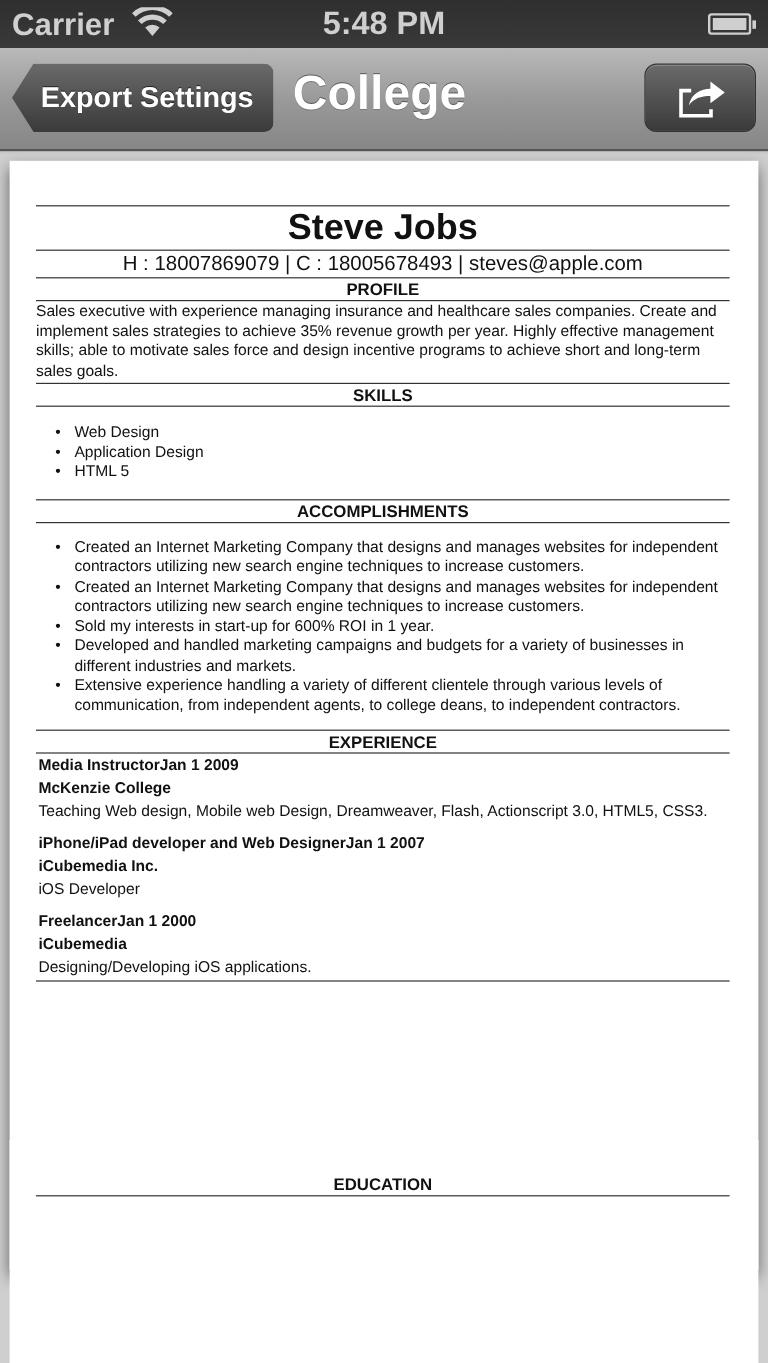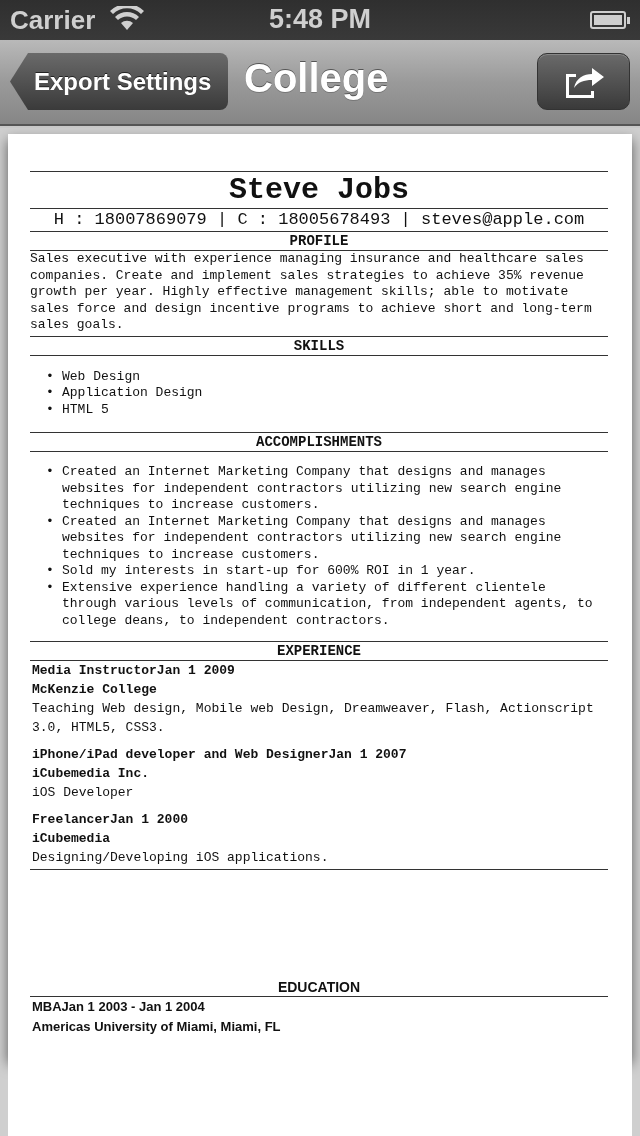--- a/index.html
+++ b/index.html
@@ -29,21 +29,21 @@
     font-size: 24px; font-weight: bold; text-shadow: 0 -1px 0 #222; }
   .nav-title { position: absolute; left: 244px; top: 16px; font-size: 40px; font-weight: bold; color: #fff;
     text-shadow: 0 -1px 0 #555, 0 1px 0 #777; }
   .share-button { position: absolute; left: 537px; top: 13px; width: 93px; height: 57px; border-radius: 10px;
     background: linear-gradient(#6a6a6a, #3a3a3a); border: 1px solid #333; box-shadow: inset 0 1px 0 #888; }
   .share-icon { position: absolute; left: 26px; top: 10px; width: 44px; height: 36px; }
 
   
   .content { position: absolute; left: 0; top: 128px; width: 640px; height: 1008px; background: #cfcfcf; overflow: hidden; }
   .page { position: absolute; left: 8px; width: 624px; background: #fff; }
-  .page1 { top: 6px; height: 924px; box-shadow: 0 6px 12px rgba(0,0,0,0.55); font-family: Liberation Mono, monospace; }
+  .page1 { top: 6px; height: 924px; box-shadow: 0 6px 12px rgba(0,0,0,0.55); }
   .page2 { top: 822px; height: 200px; }
 
   .doc { position: absolute; left: 22px; width: 578px; color: #111; }
   .rule { border-top: 1px solid #333; }
   .name { font-size: 30px; font-weight: bold; text-align: center; line-height: 36px; }
   .contact { font-size: 17px; text-align: center; line-height: 22px; }
   .sec-head { font-size: 14px; font-weight: bold; text-align: center; line-height: 18px; }
   .para { font-size: 13px; line-height: 16.5px; }
   ul.bullets { list-style: none; padding-left: 16px; }
   ul.bullets li { font-size: 13px; line-height: 16.5px; position: relative; padding-left: 16px; }
@@ -102,20 +102,21 @@
         <li>Application Design</li>
         <li>HTML 5</li>
       </ul>
       <div class="rule"></div>
       <div class="sec-head">ACCOMPLISHMENTS</div>
       <div class="rule"></div>
       <ul class="bullets" style="margin-top:12px;margin-bottom:12px;">
         <li>Created an Internet Marketing Company that designs and manages websites for independent contractors utilizing new search engine techniques to increase customers.</li>
         <li>Created an Internet Marketing Company that designs and manages websites for independent contractors utilizing new search engine techniques to increase customers.</li>
         <li>Sold my interests in start-up for 600% ROI in 1 year.</li>
+        <li>Developed and handled marketing campaigns and budgets for a variety of businesses in different industries and markets.</li>
         <li>Extensive experience handling a variety of different clientele through various levels of communication, from independent agents, to college deans, to independent contractors.</li>
       </ul>
       <div class="rule"></div>
       <div class="sec-head">EXPERIENCE</div>
       <div class="rule"></div>
 
       <div>
         <div class="exp-row">
             <span>Media Instructor</span>
             <span>Jan 1 2009</span>
@@ -140,22 +141,15 @@
         <div class="exp-line">Designing/Developing iOS applications.</div>
       </div>
       <div class="rule" style="margin-top:2px;"></div>
     </div>
   </div>
 
   <div class="page page2">
     <div class="doc" style="top:28px;">
       <div class="sec-head">EDUCATION</div>
       <div class="rule"></div>
-      <div>
-        <div class="exp-row" style="line-height:20px;">
-            <span>MBA</span>
-            <span>Jan 1 2003 - Jan 1 2004</span>
-          </div>
-        <div class="exp-line exp-bold">Americas University of Miami, Miami, FL</div>
-      </div>
     </div>
   </div>
 </div>
 
 </body></html>

